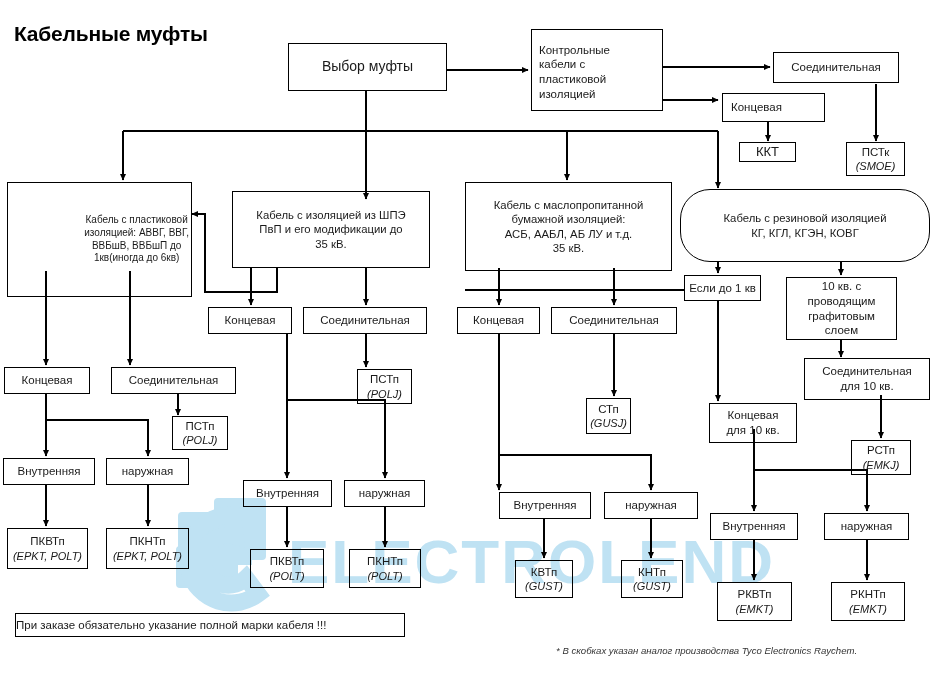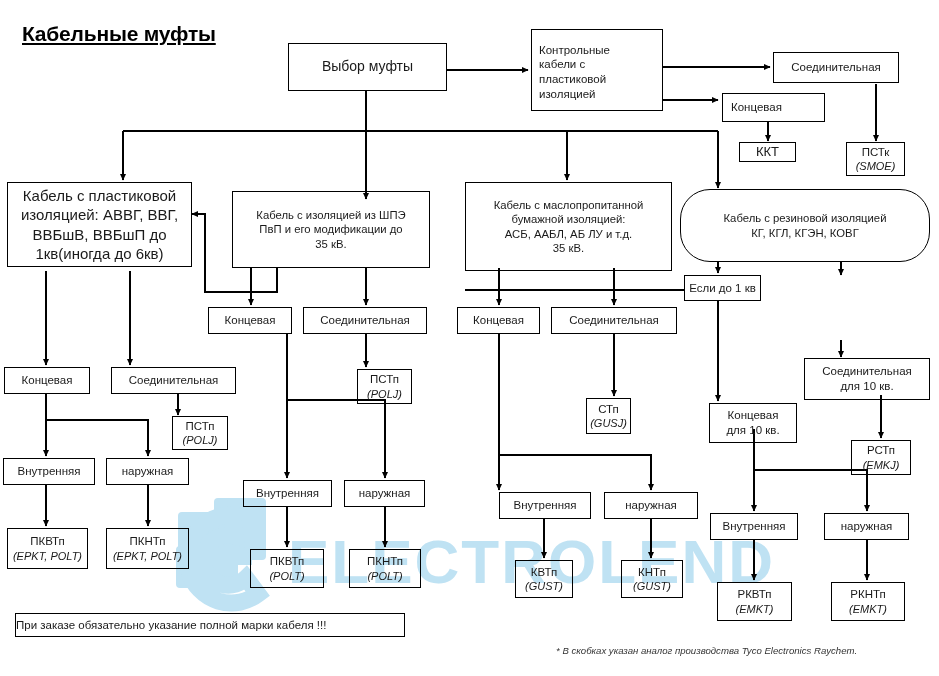--- a/index.html
+++ b/index.html
@@ -39,24 +39,22 @@
     z-index:3;
     padding:1px 2px;
   }
   .box .l2{font-style:italic;font-size:11px;}
   .box.pad-top{justify-content:flex-start;padding-top:5px;}
 
   
   #title{
     position:absolute;left:14px;top:22px;
     font-size:21px;font-weight:bold;color:#000;
-    text-decoration:underline;
     letter-spacing:-0.2px;
     z-index:3;
-    margin-left:8px;
   }
 
   
   #footnote{
     position:absolute;left:556px;top:645px;
     font-size:9.6px;font-style:italic;color:#333;
     z-index:3;white-space:nowrap;
   }
 </style>
 </head>
@@ -166,21 +164,21 @@
 
   <div class="box" style="left:739px;top:142px;width:57px;height:20px;font-size:13px;">
     <span>ККТ</span>
   </div>
 
   <div class="box" style="left:846px;top:142px;width:59px;height:34px;">
     <span>ПСТк</span>
     <span class="l2">(SMOE)</span>
   </div>
 
-  <div class="box" style="left:7px;top:182px;width:185px;height:85px;white-space:pre-line;font-size:15px;">
+  <div class="box" style="left:7px;top:182px;width:185px;height:115px;white-space:pre-line;font-size:10px;align-items:flex-end;">
     <span>Кабель с пластиковой
 изоляцией: АВВГ, ВВГ,
 ВВБшВ, ВВБшП до
 1кв(иногда до 6кв)</span>
   </div>
 
   <div class="box" style="left:232px;top:191px;width:198px;height:77px;white-space:pre-line;font-size:11.3px;">
     <span>Кабель с изоляцией из ШПЭ
 ПвП и его модификации до
 35 кВ.</span>
@@ -269,20 +267,26 @@
     <span class="l2">(GUST)</span>
   </div>
   <div class="box" style="left:621px;top:560px;width:62px;height:38px;">
     <span>КНТп</span>
     <span class="l2">(GUST)</span>
   </div>
 
   <div class="box" style="left:684px;top:275px;width:77px;height:26px;">
     <span>Если до 1 кв</span>
   </div>
+  <div class="box" style="left:786px;top:277px;width:111px;height:63px;white-space:pre-line;">
+    <span>10 кв. с
+проводящим
+графитовым
+слоем</span>
+  </div>
   <div class="box" style="left:709px;top:403px;width:88px;height:40px;white-space:pre-line;">
     <span>Концевая
 для  10 кв.</span>
   </div>
   <div class="box" style="left:804px;top:358px;width:126px;height:42px;white-space:pre-line;">
     <span>Соединительная
 для  10 кв.</span>
   </div>
   <div class="box" style="left:851px;top:440px;width:60px;height:35px;">
     <span>РСТп</span>

